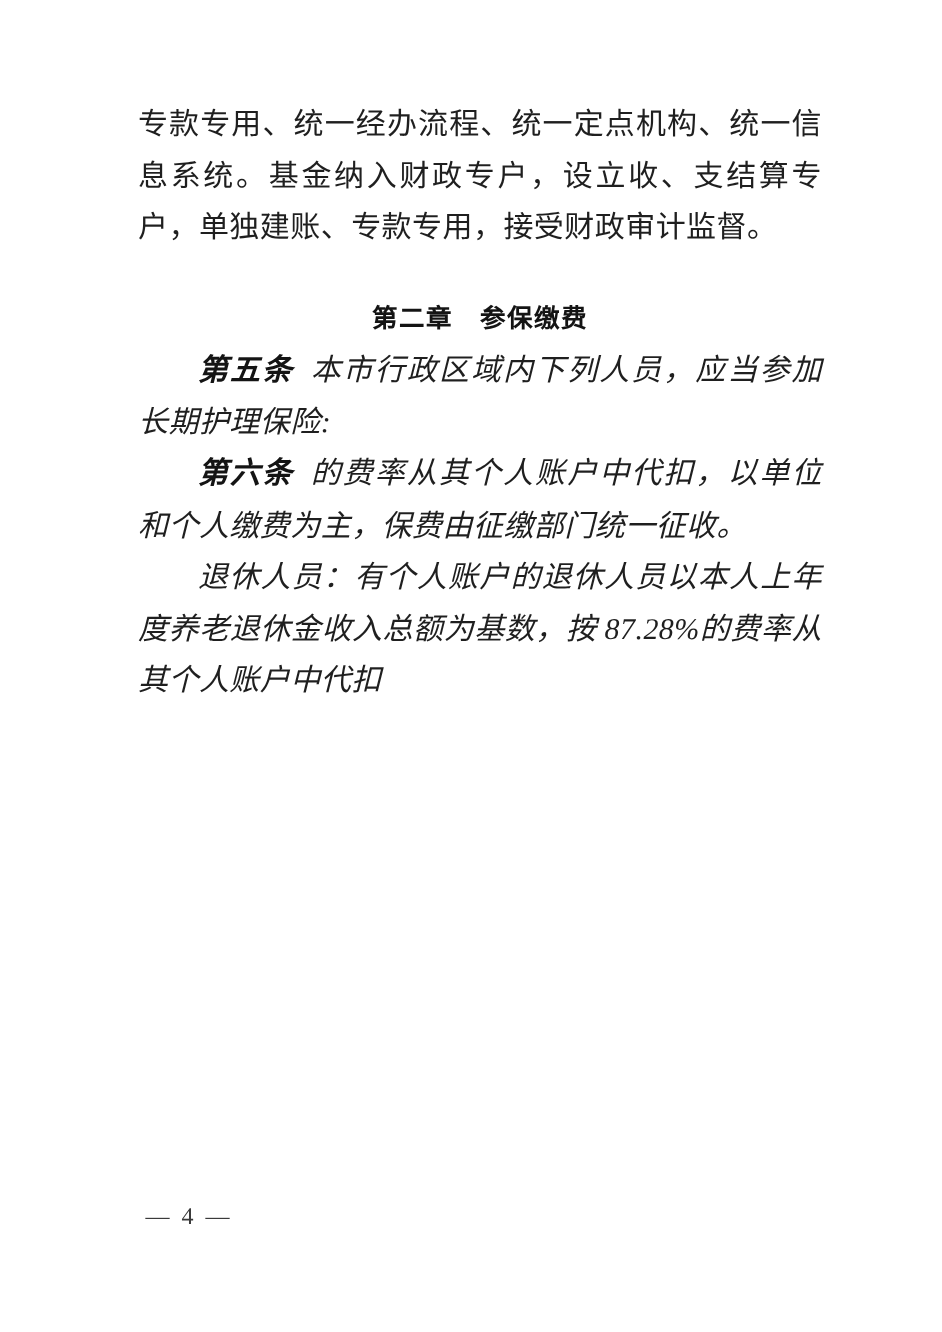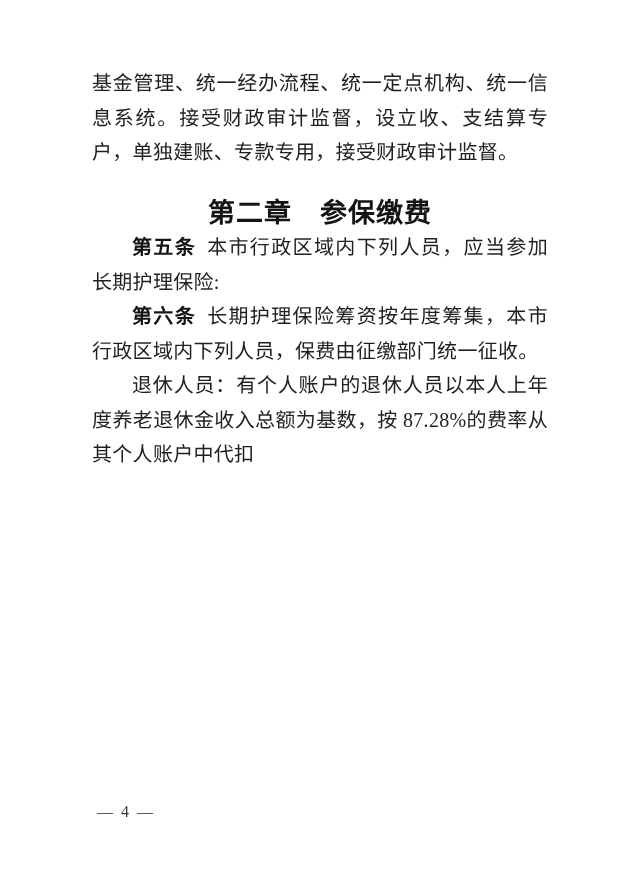--- a/index.html
+++ b/index.html
@@ -26,24 +26,25 @@
   .para {
     margin: 0;
     font-size: 20px;
     line-height: 34.5px;
     text-align: justify;
     text-justify: inter-character;
     letter-spacing: 0.3px;
   }
   .para.indent {
     text-indent: 2em;
+    font-style: italic;
   }
   .chapter {
     margin: 26px 0 0 0;
-    font-size: 27px;
+    font-size: 17px;
     line-height: 34.5px;
     font-weight: bold;
     text-align: center;
     font-family: "Liberation Sans", "DejaVu Sans", sans-serif;
     color: #141414;
     letter-spacing: 1px;
   }
   .article-label {
     font-weight: bold;
     font-family: "Liberation Sans", "DejaVu Sans", sans-serif;
@@ -60,28 +61,28 @@
     letter-spacing: 2px;
     white-space: pre;
   }
 </style>
 </head>
 <body>
 
 <div class="page">
   <div class="content">
 
-    <p class="para">基金管理、统一经办流程、统一定点机构、统一信息系统。接受财政审计监督，设立收、支结算专户，单独建账、专款专用，接受财政审计监督。</p>
+    <p class="para">专款专用、统一经办流程、统一定点机构、统一信息系统。基金纳入财政专户，设立收、支结算专户，单独建账、专款专用，接受财政审计监督。</p>
 
     <p class="para chapter">第二章　参保缴费</p>
 
     <p class="para indent"><span class="article-label">第五条</span><span>本市行政区域内下列人员，应当参加长期护理保险:</span></p>
 
 
-    <p class="para indent"><span class="article-label">第六条</span><span>长期护理保险筹资按年度筹集，本市行政区域内下列人员，保费由征缴部门统一征收。</span></p>
+    <p class="para indent"><span class="article-label">第六条</span><span>的费率从其个人账户中代扣，以单位和个人缴费为主，保费由征缴部门统一征收。</span></p>
 
 
     <p class="para indent">退休人员：有个人账户的退休人员以本人上年度养老退休金收入总额为基数，按 87.28%的费率从其个人账户中代扣</p>
 
   </div>
 
   <div class="page-footer">— 4 —</div>
 </div>
 
 </body></html>

